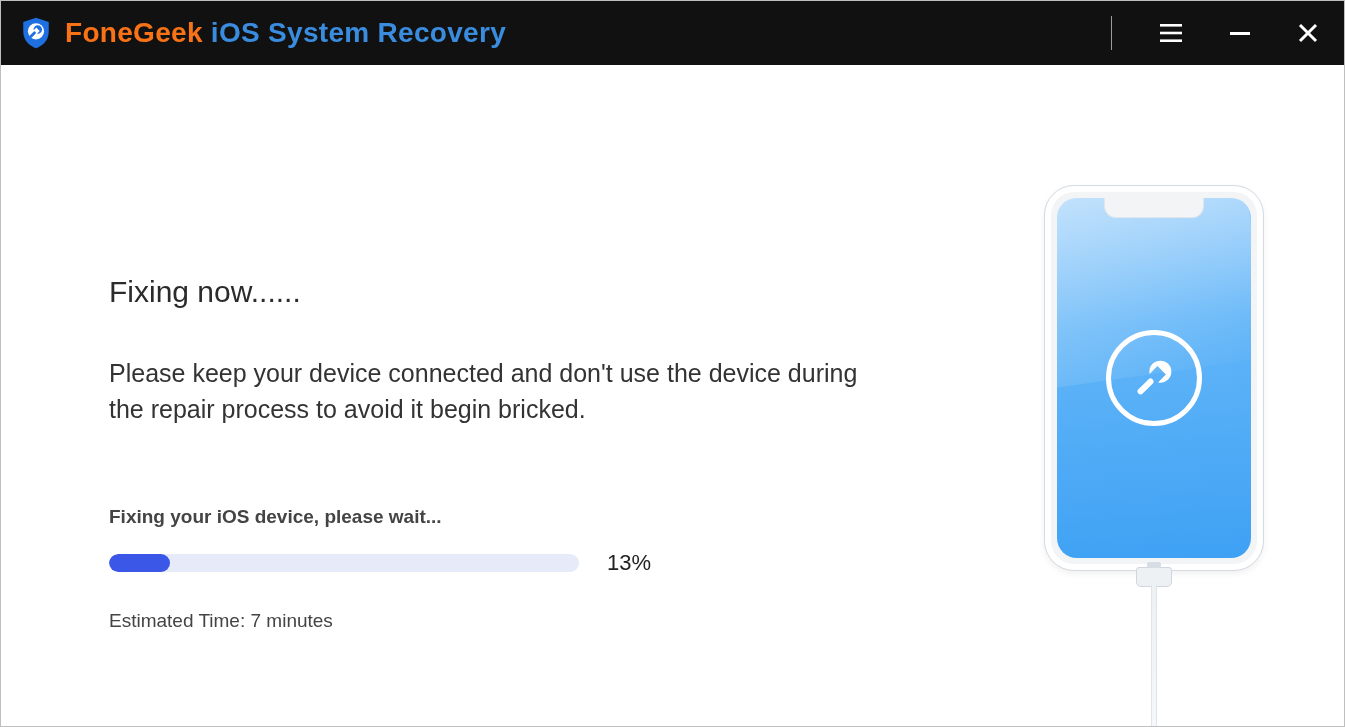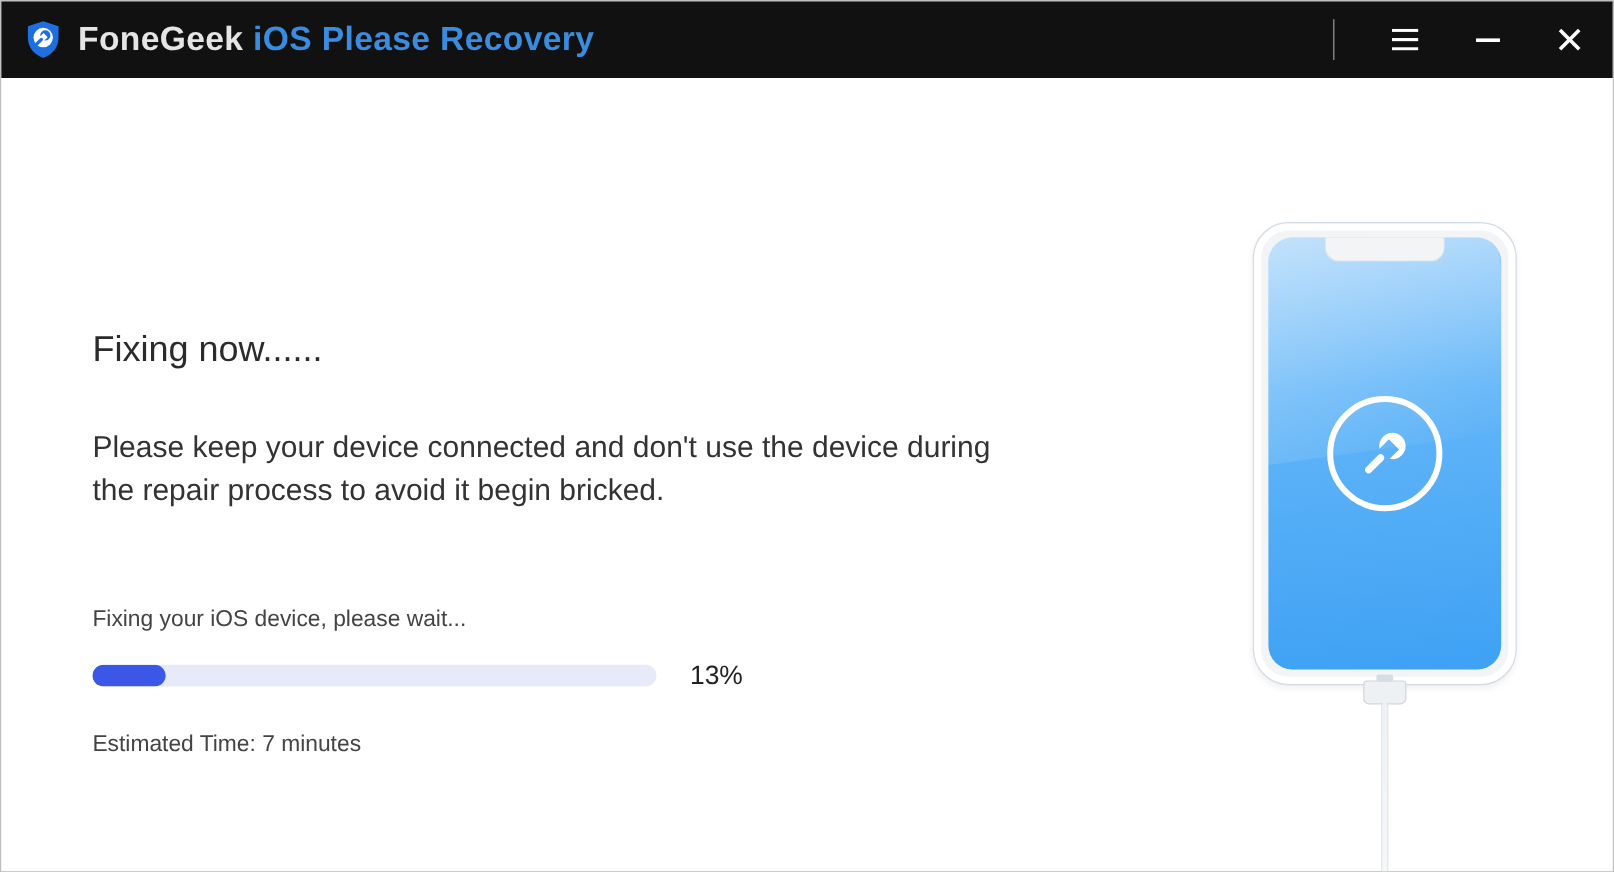--- a/index.html
+++ b/index.html
@@ -22,60 +22,61 @@
     width: 34px; height: 34px;
     margin-right: 12px;
     flex-shrink: 0;
   }
   .app-title {
     font-size: 28px;
     font-weight: 700;
     letter-spacing: 0.3px;
     white-space: nowrap;
   }
-  .t-white { color: #e5e5e5; }
+  .t-white { color: #f97316; }
   .t-blue  { color: #3a8cde; }
   .win-controls {
     position: absolute;
     right: 10px; top: 0; bottom: 0;
     display: flex; align-items: center;
     gap: 48px;
     padding-right: 16px;
   }
   .vbar {
     width: 1px; height: 34px; background: #bdbdbd; opacity: .8;
   }
   .icon-btn { color: #ffffff; cursor: pointer; display:flex; align-items:center; justify-content:center; }
   .content {
     flex: 1;
     display: flex;
     padding: 0;
     position: relative;
   }
   .left {
     flex: 1;
-    padding: 210px 40px 0 76px;
+    padding: 210px 40px 0 108px;
   }
   .heading {
     font-size: 30px;
     color: #2b2b2b;
     font-weight: 400;
     margin-bottom: 46px;
   }
   .desc {
     font-size: 25px;
     color: #333333;
     line-height: 1.45;
     max-width: 790px;
     margin-bottom: 78px;
   }
   .status {
     font-size: 19px;
     color: #444444;
     margin-bottom: 22px;
+    font-weight: bold;
   }
   .progress-row {
     display: flex; align-items: center;
     max-width: 560px;
   }
   .progress-track {
     width: 470px; height: 18px;
     background: #e6eaf9;
     border-radius: 10px;
     overflow: hidden;
@@ -182,21 +183,21 @@
         <path fill="#1e6fe0" d="M20 2 L35 7 V18 C35 29 28 35 20 38 C12 35 5 29 5 18 V7 Z"></path>
         <path fill="#ffffff" d="M20 4.5 L32.5 8.7 V18 C32.5 27.5 26.5 32.8 20 35.3 C13.5 32.8 7.5 27.5 7.5 18 V8.7 Z" opacity=".0"></path>
         <circle cx="20" cy="18" r="9.5" fill="#ffffff"></circle>
         <g transform="translate(20 18) rotate(45)">
           <rect x="-1.6" y="1" width="3.2" height="9" rx="1.4" fill="#1e6fe0"></rect>
           <path fill="#1e6fe0" d="M0 -8 a5 5 0 0 1 5 5 a5 5 0 0 1 -2.2 4.15 l0 -4.5 l-5.6 0 l0 4.5 A5 5 0 0 1 -5 -3 a5 5 0 0 1 5 -5 z"></path>
         </g>
       </svg>
     </div>
     <div class="app-title">
-      <span class="t-white">FoneGeek </span><span class="t-blue">iOS Please Recovery</span>
+      <span class="t-white">FoneGeek </span><span class="t-blue">iOS System Recovery</span>
     </div>
 
     <div class="win-controls">
       <div class="vbar"></div>
       <div class="icon-btn" title="Menu">
         <svg width="22" height="18" viewBox="0 0 22 18">
           <rect y="0" width="22" height="2.6" fill="#fff"></rect>
           <rect y="7.7" width="22" height="2.6" fill="#fff"></rect>
           <rect y="15.4" width="22" height="2.6" fill="#fff"></rect>
         </svg>

